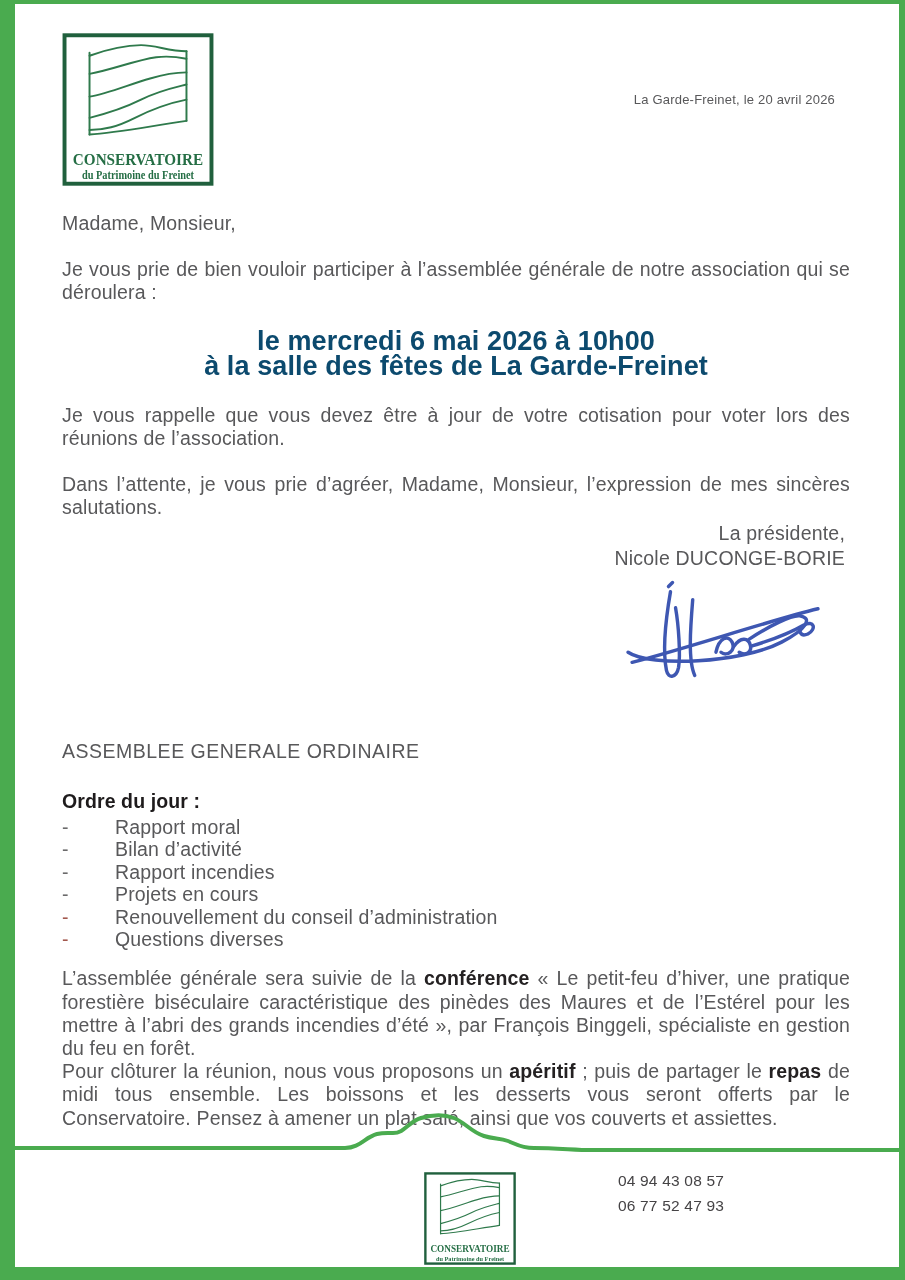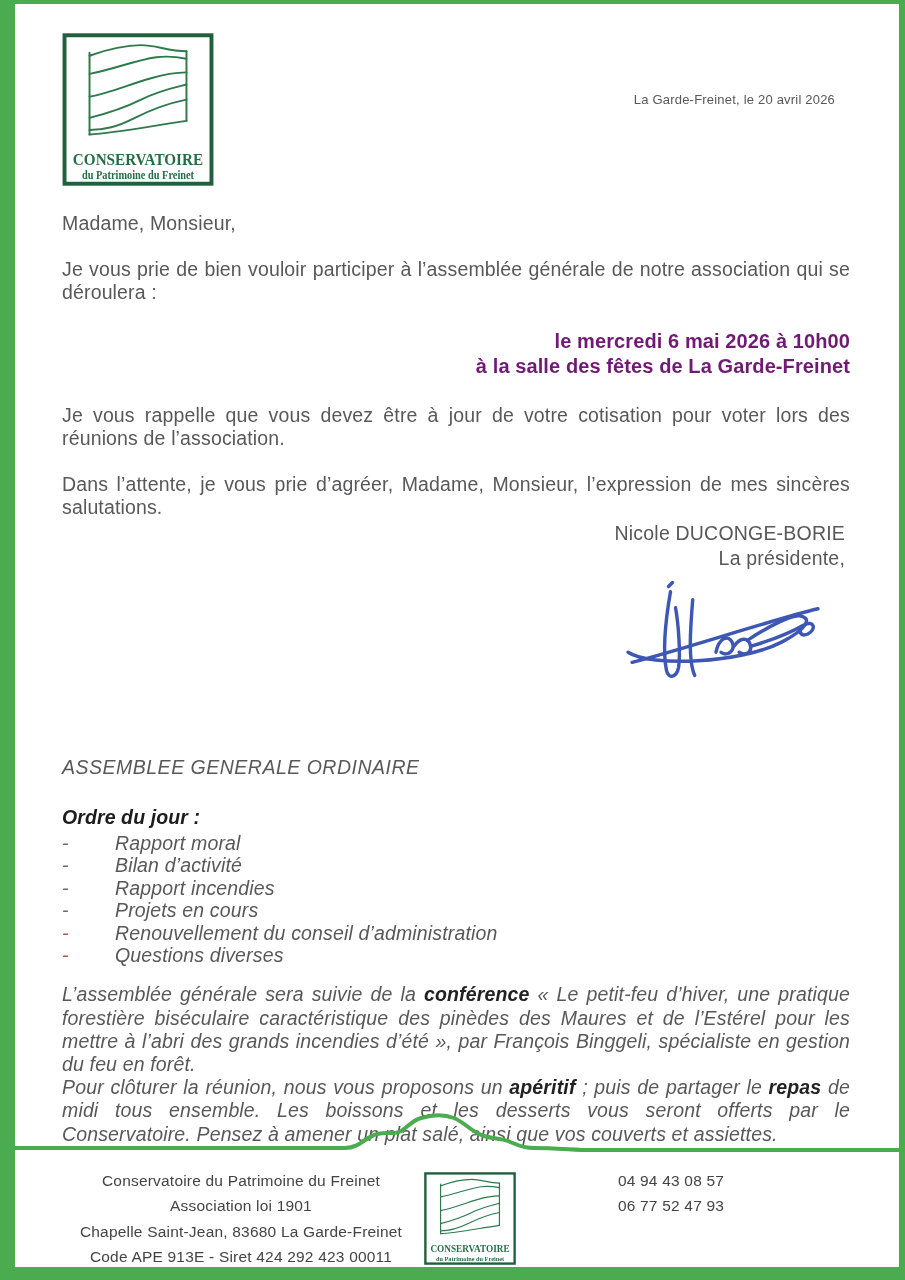--- a/index.html
+++ b/index.html
@@ -18,29 +18,29 @@
 
   .date-line{position:absolute;top:92px;right:70px;font-size:13px;color:#58585a;letter-spacing:.2px;}
 
   .letter-block{position:absolute;left:62px;top:212px;width:788px;}
   .body-text{font-size:19.5px;line-height:23.2px;color:#58585a;letter-spacing:.15px;}
   p{margin:0;}
   .just{text-align:justify;}
   .mb-big{margin-bottom:23px;}
   .bold-inline{font-weight:700;color:#242122;}
   .event-block{
-    text-align:right;font-weight:700;color:#701a75;
-    font-size:20px;line-height:25px;margin:24px 0 25px 0;letter-spacing:.1px;
+    text-align:center;font-weight:700;color:#0c4a6e;
+    font-size:27px;line-height:25px;margin:24px 0 25px 0;letter-spacing:.1px;
   }
 
   .sign-block{position:absolute;top:521px;right:60px;text-align:right;
     font-size:19.5px;line-height:24.5px;color:#58585a;letter-spacing:.2px;}
   .signature-svg{position:absolute;left:620px;top:578px;width:202px;height:104px;}
 
-  .assembly-block{position:absolute;left:62px;top:756px;width:788px;font-style:italic;}
+  .assembly-block{position:absolute;left:62px;top:740px;width:788px;}
   .section-title{font-size:19.5px;color:#58585a;letter-spacing:.5px;margin-bottom:27px;}
   .agenda-heading{font-size:19.5px;font-weight:700;color:#1e1b1c;margin-bottom:3px;letter-spacing:.1px;}
   .agenda-item{display:flex;font-size:19.5px;line-height:22.4px;color:#58585a;letter-spacing:.15px;}
   .agenda-dash{width:53px;flex:0 0 53px;}
   .para-group{margin-top:17px;}
 
   .divider-svg{position:absolute;left:15px;top:1110px;width:884px;height:48px;}
 
   .footer-org{position:absolute;left:55px;top:1168px;width:372px;text-align:center;
     font-size:15.5px;line-height:25.4px;color:#454345;letter-spacing:.2px;}
@@ -84,22 +84,22 @@
     <p class="just">Je vous prie de bien vouloir participer à l’assemblée générale de notre association qui se déroulera :</p>
     <div class="event-block">
       <div>le mercredi 6 mai 2026 à 10h00</div>
       <div>à la salle des fêtes de La Garde-Freinet</div>
     </div>
     <p class="just mb-big">Je vous rappelle que vous devez être à jour de votre cotisation pour voter lors des réunions de l’association.</p>
     <p class="just">Dans l’attente, je vous prie d’agréer, Madame, Monsieur, l’expression de mes sincères salutations.</p>
   </div>
 
   <div class="sign-block">
+    <div>La présidente,</div>
     <div>Nicole DUCONGE-BORIE</div>
-    <div>La présidente,</div>
   </div>
 
   <svg class="signature-svg" viewBox="0 0 200 100">
     <g fill="none" stroke-width="3.4" stroke-linecap="round" stroke-linejoin="round" stroke="#3e57b2">
       <path d="M50,12 C46,35 42,70 46,90 C48,99 56,97 58,87 C60,74 58,45 55,28"></path>
       <path d="M48,7 L52,3"></path>
       <path d="M72,20 C70,45 67,80 74,95"></path>
       <path d="M8,72 C30,87 120,83 160,62 C185,49 191,38 178,36 C170,35 148,46 128,59"></path>
       <path d="M95,72 C98,58 107,54 111,62 C115,70 106,77 100,72"></path>
       <path d="M113,66 C119,57 127,57 129,65 C131,72 124,76 118,72"></path>
@@ -140,26 +140,20 @@
     <div class="para-group body-text">
       <p class="just"><span>L’assemblée générale sera suivie de la </span><span class="bold-inline">conférence</span><span> « Le petit-feu d’hiver, une pratique forestière biséculaire caractéristique des pinèdes des Maures et de l’Estérel pour les mettre à l’abri des grands incendies d’été », par François Binggeli, spécialiste en gestion du feu en forêt.</span></p>
       <p class="just"><span>Pour clôturer la réunion, nous vous proposons un </span><span class="bold-inline">apéritif</span><span> ; puis de partager le </span><span class="bold-inline">repas</span><span> de midi tous ensemble. Les boissons et les desserts vous seront offerts par le Conservatoire. Pensez à amener un plat salé, ainsi que vos couverts et assiettes.</span></p>
     </div>
   </div>
 
   <svg class="divider-svg" viewBox="0 0 884 48" preserveAspectRatio="none">
     <path d="M0,38 L330,38 C345,38 350,27 362,24 C368,22.5 372,23 378,23 C390,23 393,12 406,8 C419,4 429,4 439,8 C451,13 456,22 469,26 C479,29 485,28 493,31 C501,34 506,38 519,38 C541,38 561,40 576,40 L884,40" fill="none" stroke-width="4" stroke-linecap="round" stroke="#4aab4f"></path>
   </svg>
 
-  <div class="footer-org">
-    <div>Conservatoire du Patrimoine du Freinet</div>
-    <div>Association loi 1901</div>
-    <div>Chapelle Saint-Jean, 83680 La Garde-Freinet</div>
-    <div>Code APE 913E - Siret 424 292 423 00011</div>
-  </div>
 
   <svg class="logo-footer logo-svg" viewBox="0 0 100 101">
     <rect x="1.5" y="1.5" width="97" height="98" fill="none" stroke-width="2.6" stroke="#20603d"></rect>
     <g fill="none" stroke-width="1.3" stroke-linecap="round" stroke="#2f7a4c">
       <path d="M18,13 L18,67"></path>
       <path d="M82,12 L82,58"></path>
       <path d="M18,15 C32,10 42,8 52,8 C62,8 70,12 82,12"></path>
       <path d="M18,27 C34,24 48,18 62,16 C70,15 77,16 82,17"></path>
       <path d="M18,42 C30,40 44,34 58,30 C68,27 76,26 82,26"></path>
       <path d="M18,56 C30,53 40,50 52,44 C64,38 74,36 82,34"></path>

